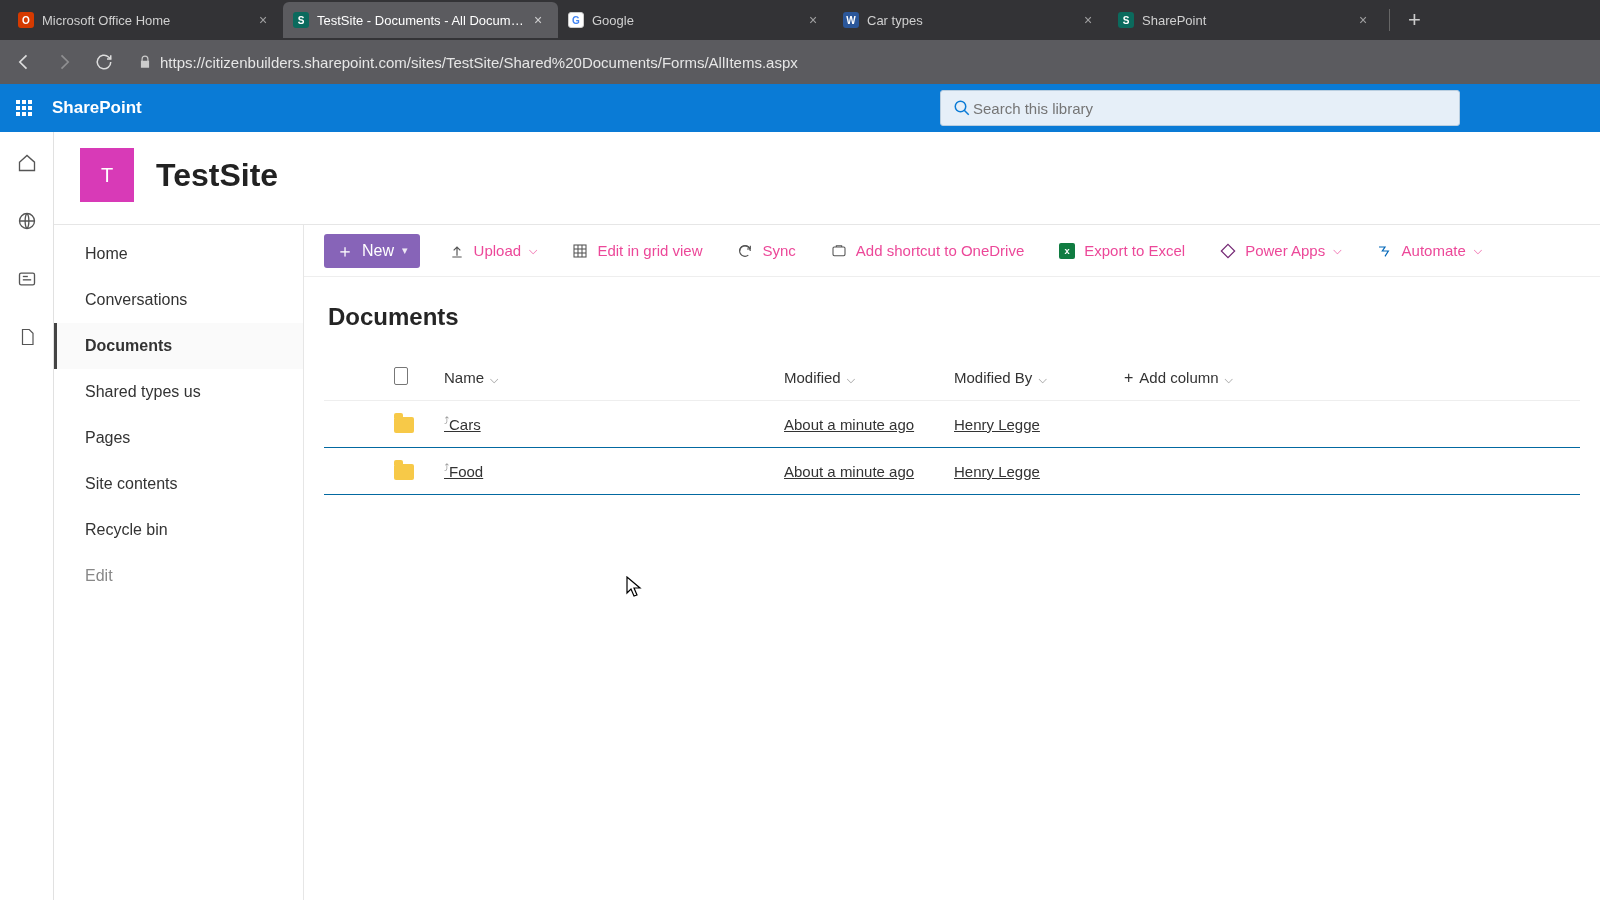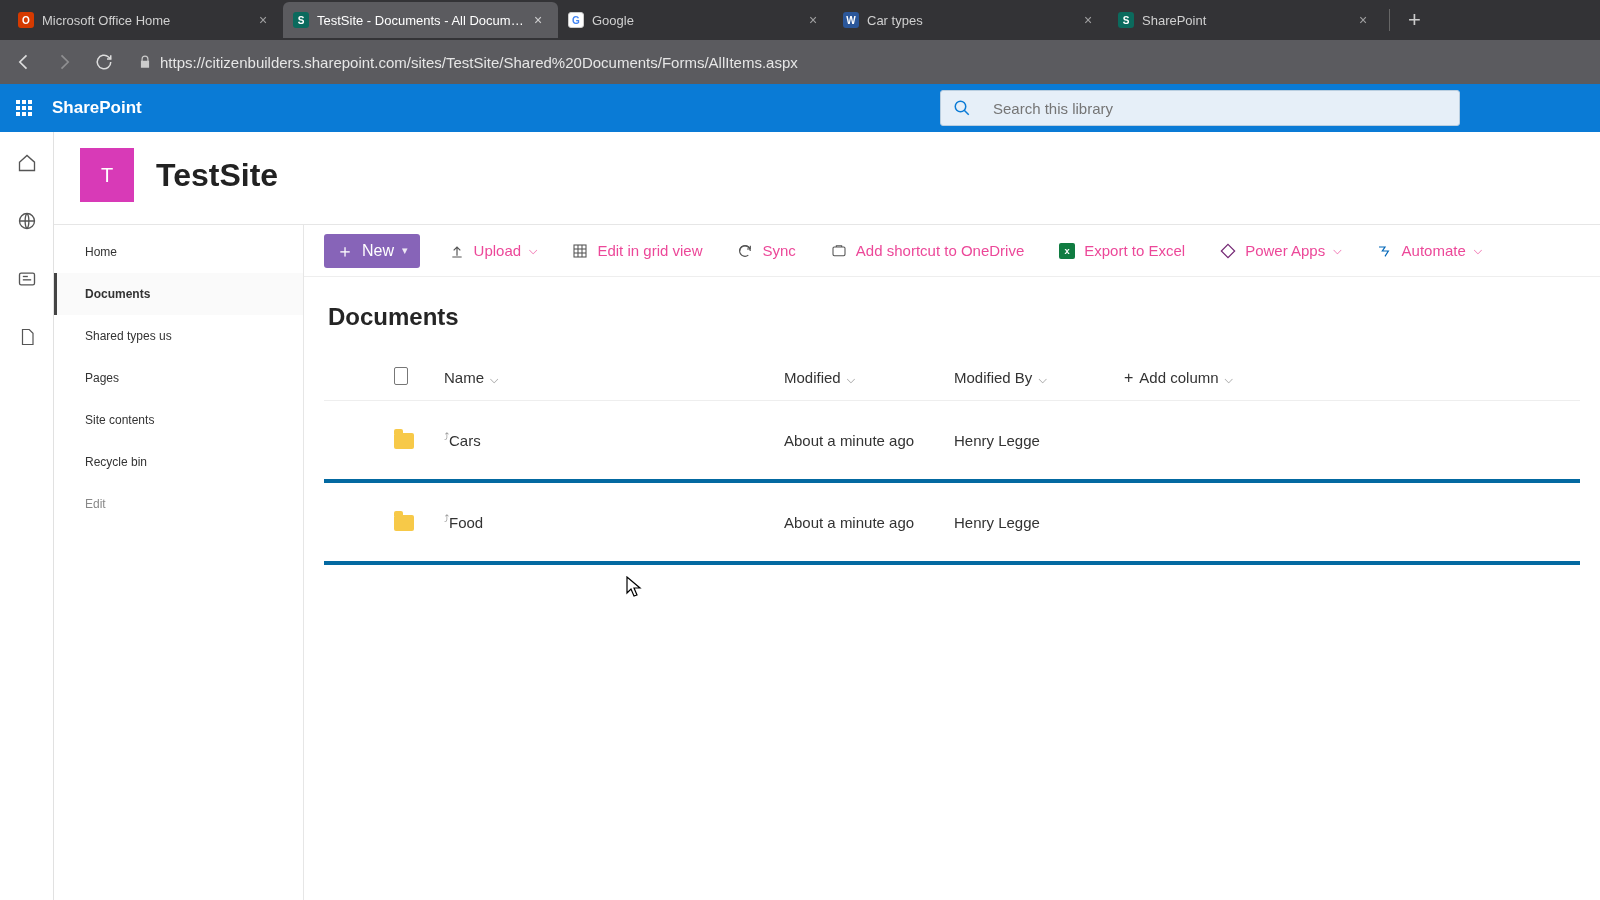--- a/index.html
+++ b/index.html
@@ -20,53 +20,53 @@
   .addr-field { display: flex; align-items: center; gap: 8px; color: #e6e6e6; font-size: 15px; padding-left: 8px; }
   .addr-field .lock { width: 14px; }
 
   
   .suite-header { height: 48px; background: #0a7bd6; display: flex; align-items: center; color: #fff; }
   .waffle { width: 48px; display: flex; align-items: center; justify-content: center; cursor: pointer; }
   .waffle-icon { display: grid; grid-template-columns: repeat(3, 4px); grid-template-rows: repeat(3, 4px); gap: 2px; }
   .waffle-icon span { background: #fff; width: 4px; height: 4px; }
   .suite-name { font-size: 17px; font-weight: 600; padding-left: 4px; cursor: pointer; }
   .search-wrap { margin-left: auto; margin-right: 140px; }
-  .search-box { width: 520px; height: 36px; background: #e6eff8; border-radius: 3px; display: flex; align-items: center; padding: 0 12px; gap: 22px; border: 1px solid #b9cee0; }
+  .search-box { width: 520px; height: 36px; background: #e6eff8; border-radius: 3px; display: flex; align-items: center; padding: 0 12px; gap: 2px; border: 1px solid #b9cee0; }
   .search-box input { border: 0; background: transparent; font-size: 15px; flex: 1; color: #555; outline: none; }
 
   
   .app { display: flex; height: calc(100vh - 40px - 44px - 48px); }
   .rail { width: 54px; border-right: 1px solid #e1e1e1; display: flex; flex-direction: column; align-items: center; padding-top: 20px; gap: 36px; }
   .rail-item { width: 22px; height: 22px; color: #555; cursor: pointer; display:flex; align-items:center; justify-content:center;}
   .content { flex: 1; display: flex; flex-direction: column; }
 
   .site-header { display: flex; align-items: center; padding: 16px 26px 22px; gap: 22px; }
   .site-logo { width: 54px; height: 54px; background: #d83ab7; color: #fff; display: flex; align-items: center; justify-content: center; font-size: 20px; }
   .site-title { font-size: 32px; font-weight: 600; color: #222; }
 
   .body-row { display: flex; flex: 1; border-top: 1px solid #e6e6e6; }
   .leftnav { width: 250px; border-right: 1px solid #e6e6e6; padding-top: 6px; }
-  .leftnav-item { padding: 14px 28px; font-size: 12px; color: #333; cursor: pointer; border-left: 3px solid transparent; }
+  .leftnav-item { padding: 14px 28px; font-size: 16px; color: #333; cursor: pointer; border-left: 3px solid transparent; }
   .leftnav-item.selected { font-weight: 600; border-left-color: #444; background: #fafafa; }
   .leftnav-item.muted { color: #888; }
 
   .main { flex: 1; }
   .cmdbar { display: flex; align-items: center; gap: 22px; padding: 8px 20px; border-bottom: 1px solid #eee; height: 52px; }
   .btn { display: flex; align-items: center; gap: 8px; font-size: 15px; color: #ec4899; cursor: pointer; padding: 6px 6px; }
   .btn.primary { background: #8764b8; color: #fff; padding: 8px 12px; border-radius: 3px; font-size: 16px; }
   .btn.primary .plus { font-size: 18px; line-height: 1; }
   .chev { font-size: 11px; color: inherit; opacity: .85; }
   .ic { width: 18px; height: 18px; display: inline-flex; align-items: center; justify-content: center; }
 
   .list-area { padding: 26px 20px; }
   .list-title { font-size: 24px; font-weight: 600; color: #252525; margin-bottom: 24px; padding-left: 4px;}
   table.doclist { width: 100%; border-collapse: collapse; }
   table.doclist th { text-align: left; font-weight: 400; font-size: 15px; color: #333; padding: 12px 10px; border-bottom: 1px solid #eee; }
   table.doclist th .chev { color: #888; margin-left: 6px; }
-  table.doclist td { padding: 30px 10px; font-size: 15px; color: #333; border-bottom: 4px solid #0369a1; }
+  table.doclist td { padding: 14px 10px; font-size: 15px; color: #333; border-bottom: 1px solid #0369a1; text-decoration: underline; }
   td.meta { color: #777; }
   .folder-ic { width: 20px; height: 16px; background: #f7c948; border-radius: 2px; position: relative; display: inline-block; vertical-align: middle;}
   .folder-ic::before { content:""; position:absolute; top:-4px; left:0; width:9px; height:5px; background:#f7c948; border-radius:2px 2px 0 0;}
   th.sel-col, td.sel-col { width: 60px; }
   th.type-col, td.type-col { width: 50px; }
   .doc-icon { width:14px; height:18px; border:1.5px solid #777; border-radius:2px; display:inline-block; position:relative;}
   .addcol { color: #555; }
 
   svg { display:block; }
   .cursor-img { position: fixed; }
@@ -186,20 +186,21 @@
 
   <div class="content">
     <div class="site-header">
       <div class="site-logo">T</div>
       <div class="site-title">TestSite</div>
     </div>
 
     <div class="body-row">
       <div class="leftnav" id="leftnav">
           <div class="leftnav-item">Home</div>
+          <div class="leftnav-item">Conversations</div>
           <div class="leftnav-item selected">Documents</div>
           <div class="leftnav-item">Shared types us</div>
           <div class="leftnav-item">Pages</div>
           <div class="leftnav-item">Site contents</div>
           <div class="leftnav-item">Recycle bin</div>
           <div class="leftnav-item muted">Edit</div>
         </div>
 
       <div class="main">
         <div class="cmdbar">

